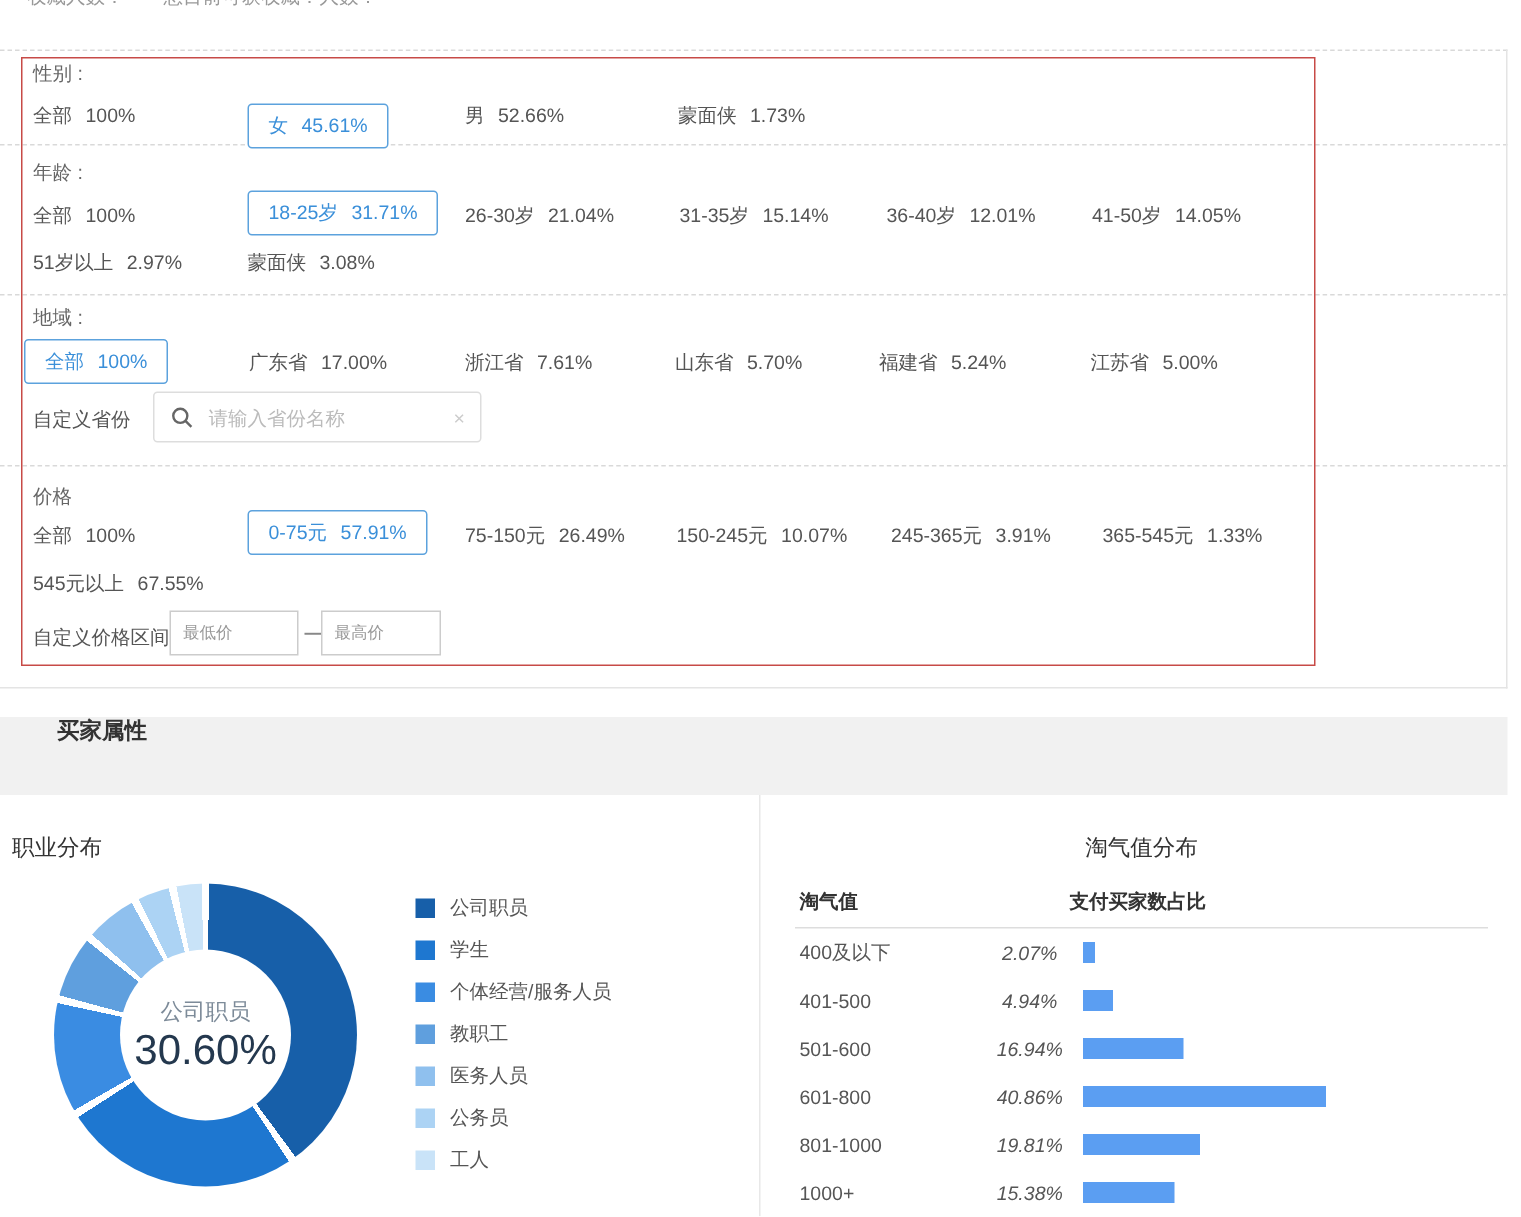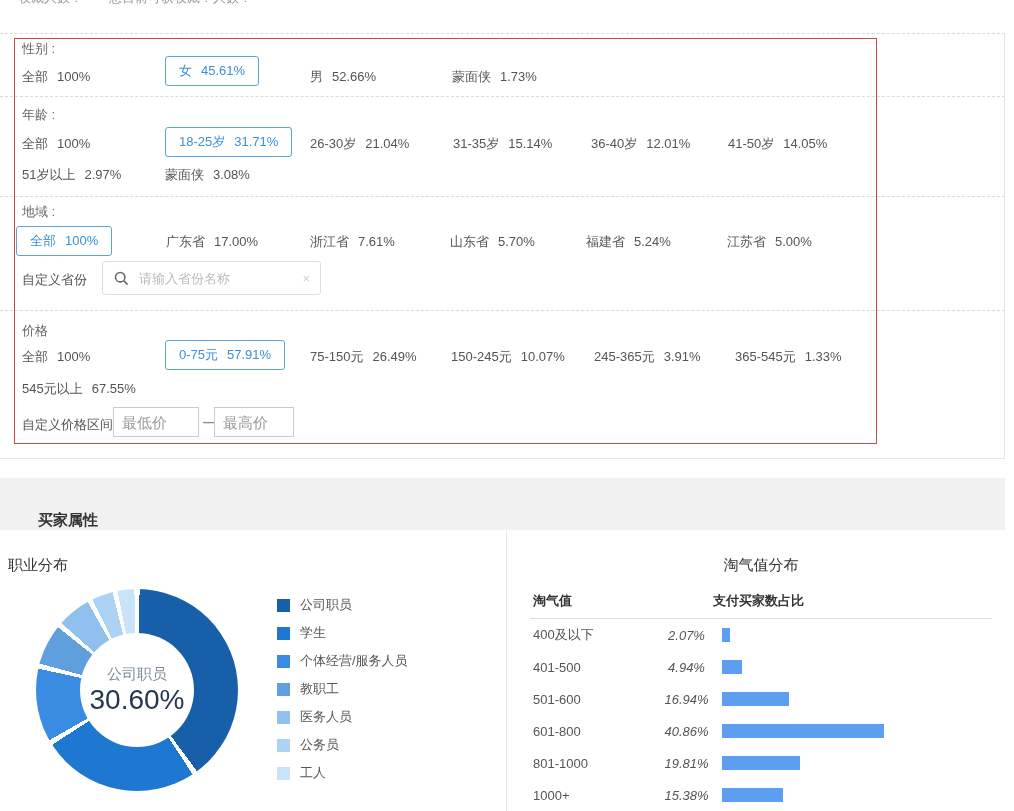--- a/index.html
+++ b/index.html
@@ -19,26 +19,26 @@
   .fi .v{margin-left:9px;}
   .chip{border:1px solid #5ca2dd;border-radius:3px;padding:5px 13px;color:#3a8fd9;background:#fff;}
   .chip .v{margin-left:9px;}
 
   .search-box{position:absolute;left:102px;top:261px;width:219px;height:34px;border:1px solid #ddd;border-radius:3px;display:flex;align-items:center;background:#fff;box-sizing:border-box;}
   .search-box svg{margin:0 8px 0 11px;flex:none;}
   .search-box input{border:0;outline:0;flex:1;min-width:0;font-size:13px;color:#333;background:transparent;}
   .search-box input::placeholder{color:#bbb;}
   .search-clear{color:#ccc;font-size:13px;margin-right:10px;cursor:pointer;flex:none;}
 
-  .price-input{position:absolute;height:30px;box-sizing:border-box;border:1px solid #ccc;font-size:15px;padding:0 8px;color:#0f766e;outline:0;background:#fff;}
+  .price-input{position:absolute;height:30px;box-sizing:border-box;border:1px solid #ccc;font-size:11px;padding:0 8px;color:#0f766e;outline:0;background:#fff;}
   .price-input::placeholder{color:#999;}
   .range-sep{position:absolute;color:#888;font-size:13px;font-weight:bold;}
 
   
-  .section-bar{position:absolute;left:0;top:478px;width:1005px;height:52px;background:#f1f1f1;display:flex;align-items:flex-end;}
+  .section-bar{position:absolute;left:0;top:478px;width:1005px;height:52px;background:#f1f1f1;display:flex;align-items:flex-start;}
   .section-bar .t{margin-left:38px;font-size:15px;font-weight:bold;color:#333;}
   .vdiv{position:absolute;left:506px;top:530px;height:281px;border-left:1px solid #e8e8e8;}
 
   .chart-title{position:absolute;font-size:15px;color:#333;white-space:nowrap;}
 
   .donut{position:absolute;left:36px;top:589px;width:202px;height:202px;border-radius:50%;}
   .donut-hole{position:absolute;left:44px;top:44px;width:114px;height:114px;border-radius:50%;background:#fff;display:flex;flex-direction:column;align-items:center;justify-content:center;}
   .donut-center-label{font-size:15px;color:#7d8b99;}
   .donut-center-value{font-size:28px;color:#24384e;margin-top:0;}
 
@@ -68,21 +68,21 @@
 
   <div class="hline" style="top:33px"></div>
   <div class="hline" style="top:96px"></div>
   <div class="hline" style="top:196px"></div>
   <div class="hline" style="top:310px"></div>
   <div class="filters-border"></div>
   <div class="red-box"></div>
 
   <span class="sec-label" style="left:22px;top:40px">性别 :</span>
   <span class="fi" style="left:22px;top:68px"><span>全部</span><span class="v">100%</span></span>
-  <span class="fi chip" style="left:165px;top:56px"><span>女</span><span class="v">45.61%</span></span>
+  <span class="fi chip" style="left:165px;top:69px"><span>女</span><span class="v">45.61%</span></span>
   <span class="fi" style="left:310px;top:68px"><span>男</span><span class="v">52.66%</span></span>
   <span class="fi" style="left:452px;top:68px"><span>蒙面侠</span><span class="v">1.73%</span></span>
 
   <span class="sec-label" style="left:22px;top:106px">年龄 :</span>
   <span class="fi" style="left:22px;top:135px"><span>全部</span><span class="v">100%</span></span>
   <span class="fi chip" style="left:165px;top:127px"><span>18-25岁</span><span class="v">31.71%</span></span>
   <span class="fi" style="left:310px;top:135px"><span>26-30岁</span><span class="v">21.04%</span></span>
   <span class="fi" style="left:453px;top:135px"><span>31-35岁</span><span class="v">15.14%</span></span>
   <span class="fi" style="left:591px;top:135px"><span>36-40岁</span><span class="v">12.01%</span></span>
   <span class="fi" style="left:728px;top:135px"><span>41-50岁</span><span class="v">14.05%</span></span>

